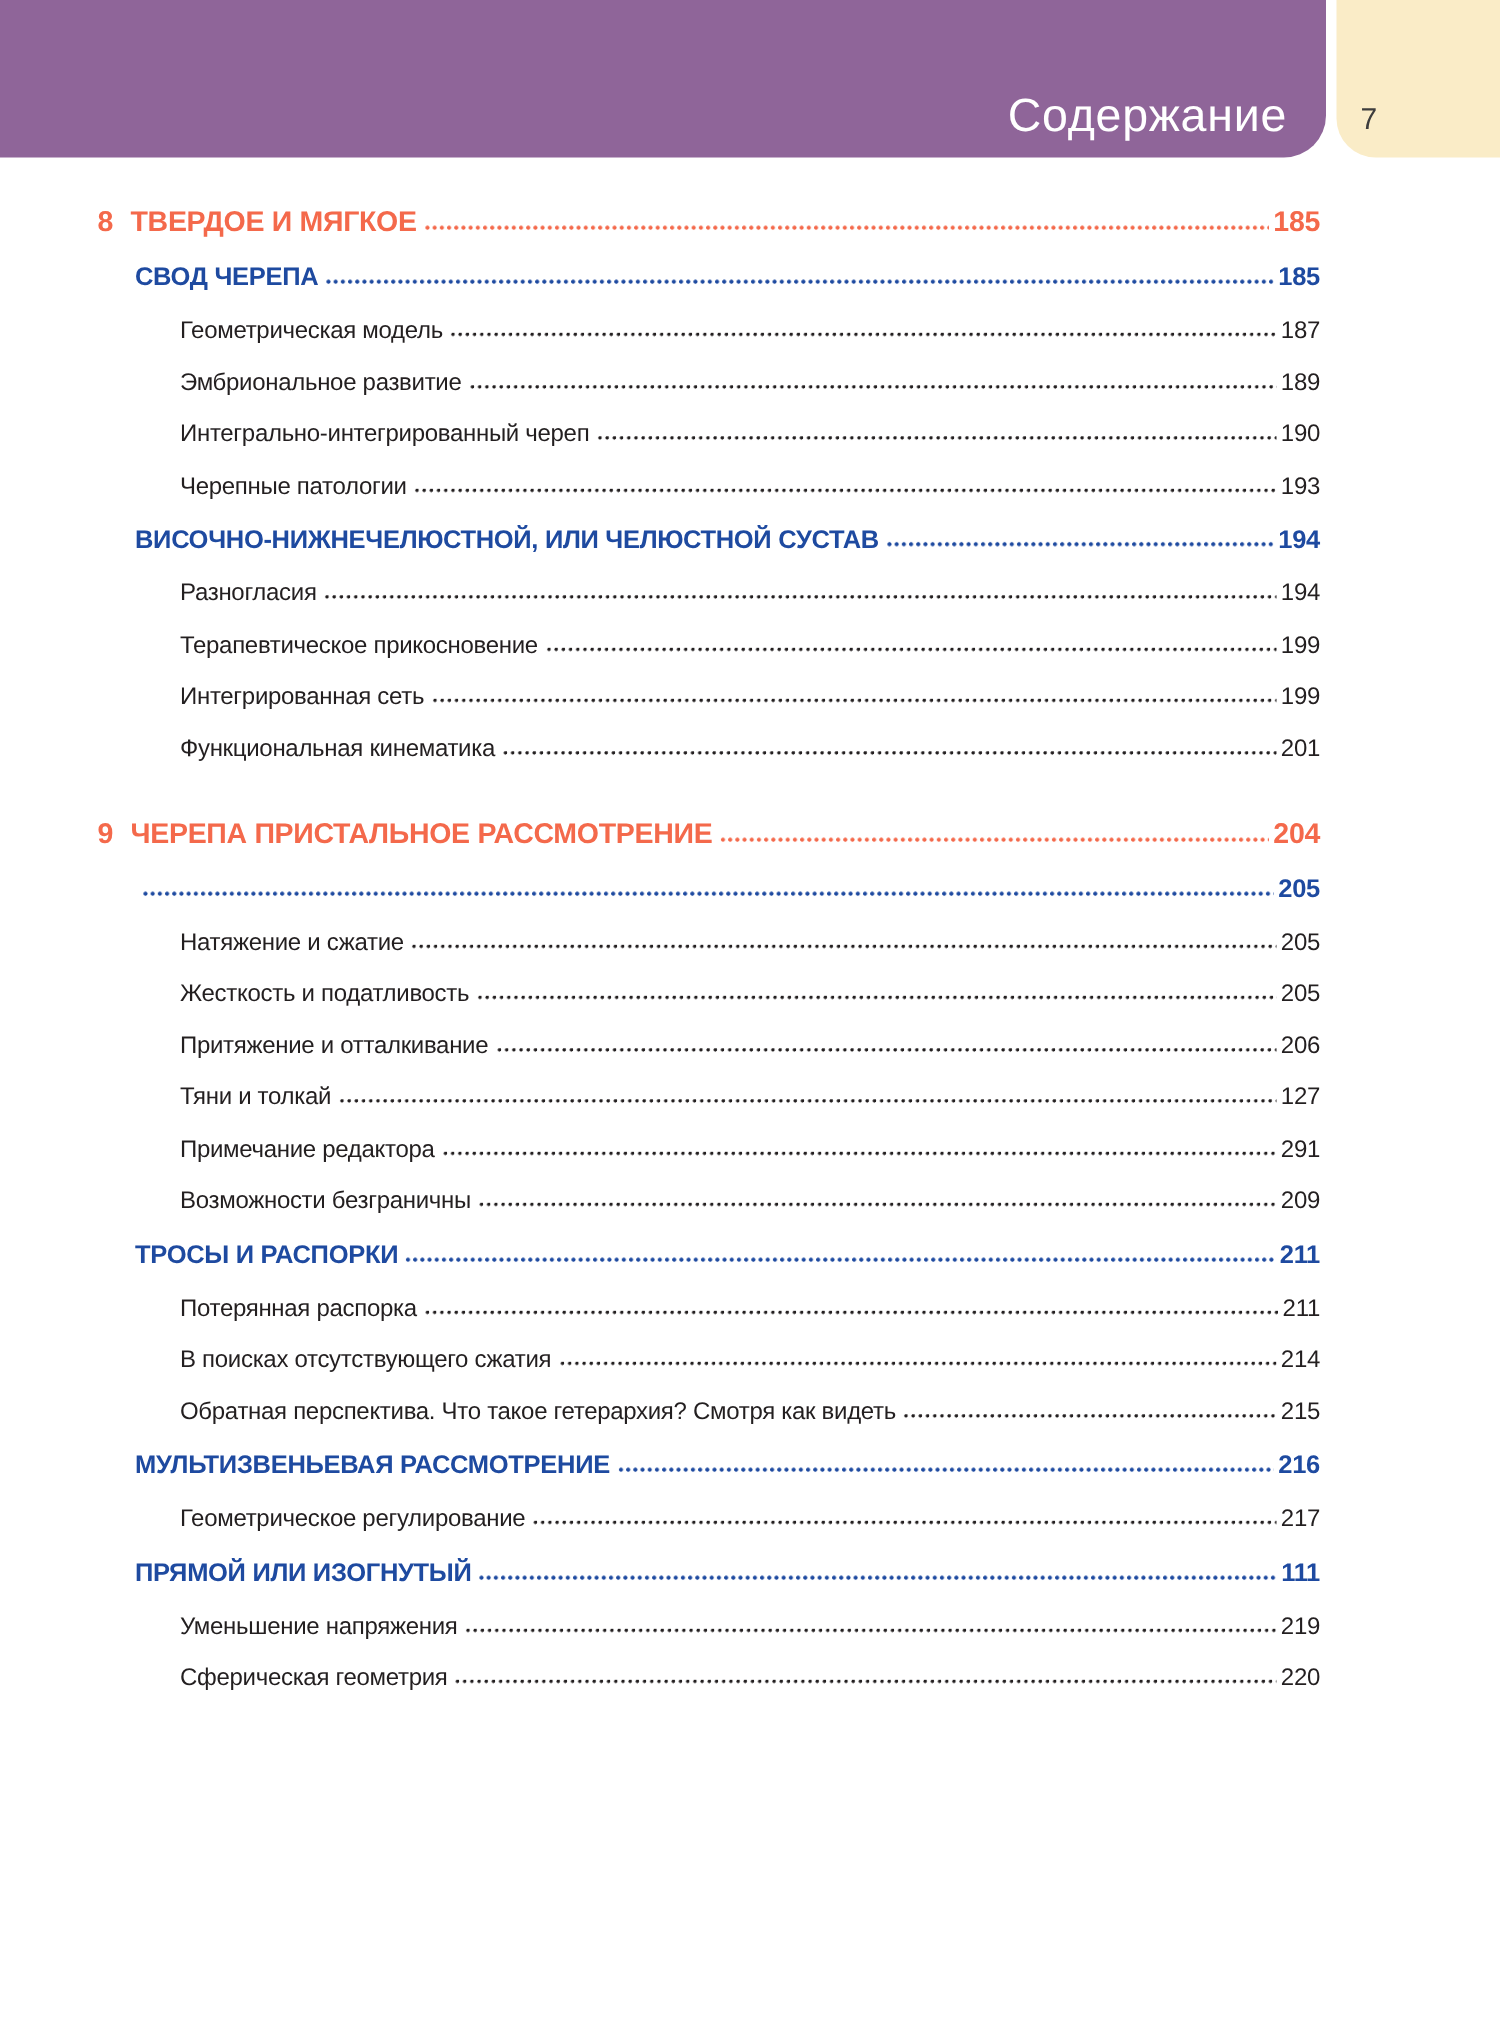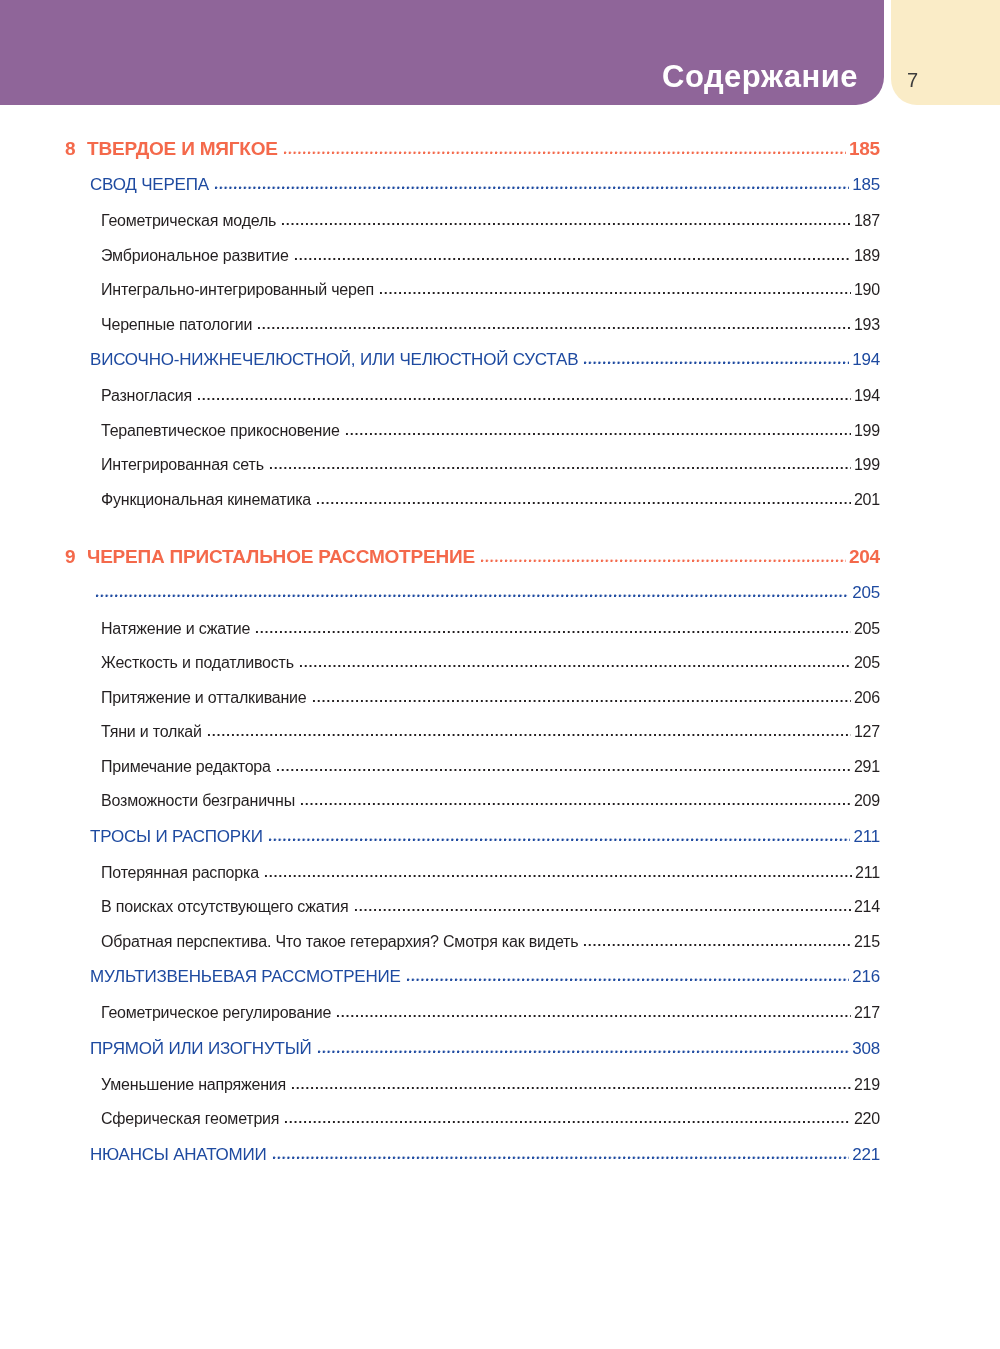--- a/index.html
+++ b/index.html
@@ -15,21 +15,21 @@
   .header { position: absolute; top: 0; left: 0; width: 1000px; height: 105px; }
   .header-bar {
     position: absolute; top: 0; left: 0;
     width: 884px; height: 105px;
     background: var(--bar-color, #8F6599);
     border-radius: 0 0 28px 0;
     display: flex; justify-content: flex-end; align-items: flex-end;
     padding: 0 26px 13px 0;
   }
   .header-title {
-    color: #ffffff; font-size: 31px; font-weight: 700; letter-spacing: 0.5px;
+    color: #ffffff; font-size: 31px; font-weight: 400; letter-spacing: 0.5px;
     line-height: 1;
   }
   .header-tab {
     position: absolute; top: 0; left: 891px;
     width: 109px; height: 105px;
     background: var(--tab-color, #FAECC7);
     border-radius: 0 0 0 26px;
     display: flex; align-items: flex-end;
     padding: 0 0 15px 16px;
   }
@@ -47,28 +47,28 @@
   .row.chapter {
     font-size: 19px; font-weight: bold;
     color: var(--chapter-color, #F4694B);
     margin-bottom: 15px;
     letter-spacing: -0.2px;
   }
   .row.chapter .num { flex: none; width: 22px; }
 
   .row.section {
     margin-left: 25px;
-    font-size: 17px; font-weight: normal;
+    font-size: 17px; font-weight: bold;
     color: var(--section-color, #1E4AA0);
     margin-bottom: 17px;
     letter-spacing: -0.2px;
   }
 
   .row.entry {
-    margin-left: 36px;
+    margin-left: 55px;
     font-size: 16px; font-weight: normal;
     color: var(--entry-color, #231F20);
     margin-bottom: 16.5px;
     letter-spacing: -0.2px;
     justify-content: center;
   }
 
   .row.gap-before { margin-top: 37px; }
 
   .dots {
@@ -218,30 +218,25 @@
       <span class="page-num">216</span>
     </div>
     <div class="row entry">
       <span class="title">Геометрическое регулирование</span>
       <span class="dots"></span>
       <span class="page-num">217</span>
     </div>
     <div class="row section">
       <span class="title">ПРЯМОЙ ИЛИ ИЗОГНУТЫЙ</span>
       <span class="dots"></span>
-      <span class="page-num">308</span>
+      <span class="page-num">111</span>
     </div>
     <div class="row entry">
       <span class="title">Уменьшение напряжения</span>
       <span class="dots"></span>
       <span class="page-num">219</span>
     </div>
     <div class="row entry">
       <span class="title">Сферическая геометрия</span>
       <span class="dots"></span>
       <span class="page-num">220</span>
     </div>
-    <div class="row section">
-      <span class="title">НЮАНСЫ АНАТОМИИ</span>
-      <span class="dots"></span>
-      <span class="page-num">221</span>
-    </div>
   </main>
 
 </body></html>

